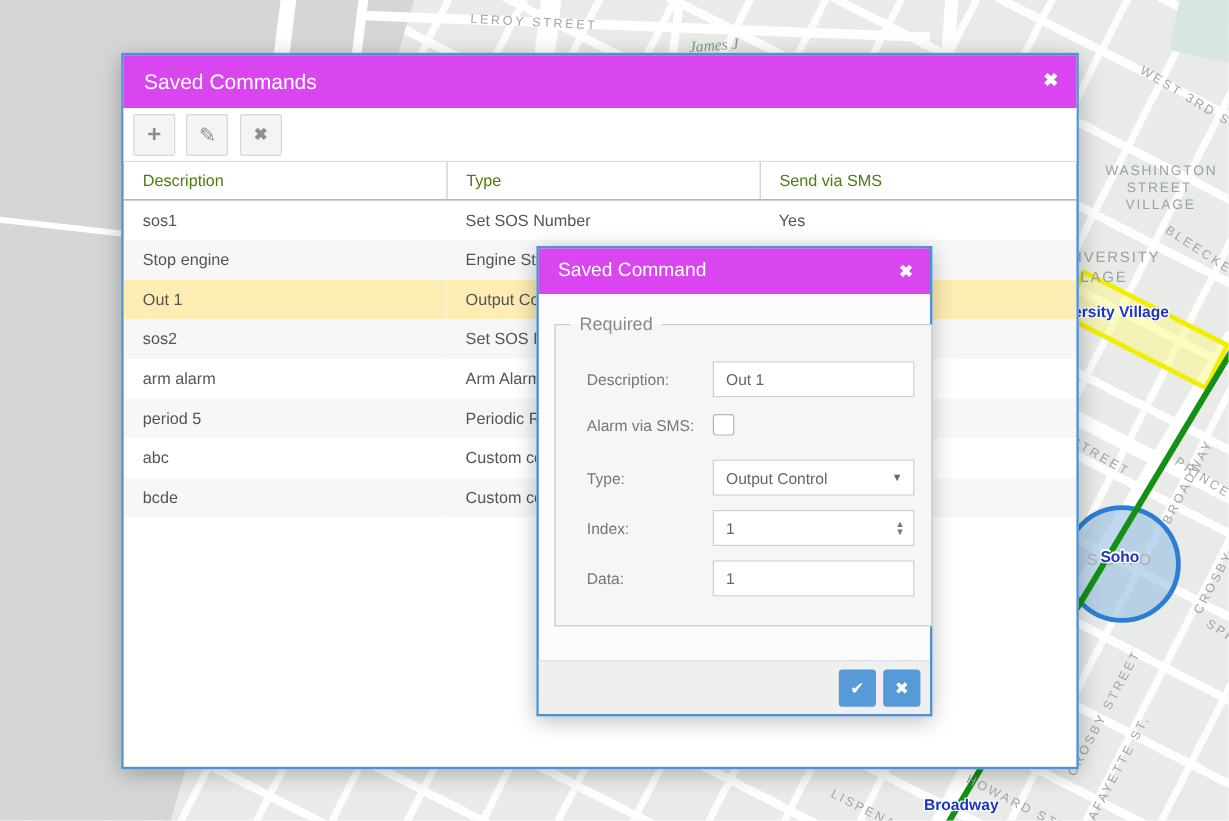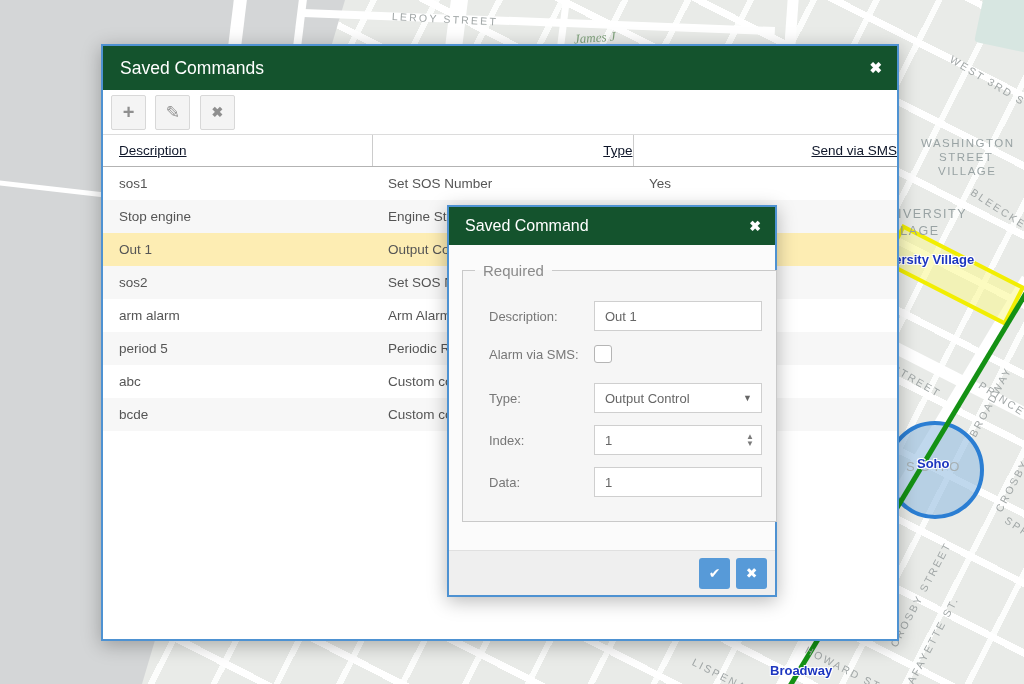--- a/index.html
+++ b/index.html
@@ -26,37 +26,37 @@
   .sl{position:absolute;font-size:10.5px;color:#a0a6a6;letter-spacing:2.2px;white-space:nowrap;
     transform-origin:0 50%;z-index:5;}
   .al{position:absolute;font-size:11.5px;color:#99a3a4;letter-spacing:1.5px;white-space:nowrap;z-index:5;}
   .park-label{position:absolute;font-family:"Liberation Serif",serif;font-style:italic;
     font-size:13px;color:#7fa17b;z-index:5;white-space:nowrap;}
   .geo-label{position:absolute;font-size:13px;font-weight:bold;color:#1d36c0;white-space:nowrap;z-index:6;
     text-shadow:1px 1px 0 #fff,-1px -1px 0 #fff,1px -1px 0 #fff,-1px 1px 0 #fff;}
   
   .dialog{position:absolute;background:#fff;border:2px solid #4e92d2;
     box-shadow:0 4px 18px rgba(0,0,0,.28);}
-  .titlebar{background:#14532d;color:#fff;position:relative;}
+  .titlebar{background:#d946ef;color:#fff;position:relative;}
   .titlebar .close{position:absolute;color:#fff;font-weight:bold;cursor:pointer;}
   
   .dlg-commands{left:101px;top:44px;width:794px;height:593px;z-index:10;}
   .dlg-commands .titlebar{height:44px;line-height:44px;font-size:17.5px;padding-left:17px;}
   .dlg-commands .close{right:15px;top:0;font-size:15px;}
   .toolbar{height:45px;background:#fff;border-bottom:1px solid #dcdcdc;padding:5px 0 0 8px;box-sizing:border-box;}
   .tbtn{display:inline-block;width:35px;height:35px;margin-right:5px;background:#f4f4f4;
     border:1px solid #d8d8d8;border-radius:2px;color:#8f8f8f;text-align:center;line-height:33px;
     box-sizing:border-box;cursor:pointer;vertical-align:top;}
   .tbtn.add{font-size:20px;font-weight:bold;}
   .tbtn.edit{font-size:17px;}
   .tbtn.del{font-size:14px;font-weight:bold;}
   table.cmd{width:100%;border-collapse:collapse;font-size:13.5px;color:#555;table-layout:fixed;}
-  table.cmd th{text-align:left;font-weight:normal;color:#0f172a;height:31px;padding:0 0 0 16px;
-    border-bottom:1px solid #b3b3b3;text-decoration:underline;}
-  table.cmd th + th{border-left:1px solid #cccccc;text-align:right;}
+  table.cmd th{text-align:left;font-weight:normal;color:#4d7c0f;height:31px;padding:0 0 0 16px;
+    border-bottom:1px solid #b3b3b3;}
+  table.cmd th + th{border-left:1px solid #cccccc;}
   table.cmd td{height:33px;padding:0 0 0 16px;overflow:hidden;white-space:nowrap;}
   tr.even{background:#f7f7f7;}
   tr.odd{background:#ffffff;}
   tr.selected{background:#fdedb3;}
   
   .dlg-command{left:447px;top:205px;width:326px;height:388px;z-index:20;background:#fbfbfb;}
   .dlg-command .titlebar{height:38px;line-height:38px;font-size:16px;padding-left:16px;}
   .dlg-command .close{right:14px;top:0;font-size:14px;}
   fieldset.req{position:absolute;left:13px;top:55px;width:296px;height:258px;margin:0;
     border:1px solid #c9c9c9;background:#f6f6f6;padding:0;}

